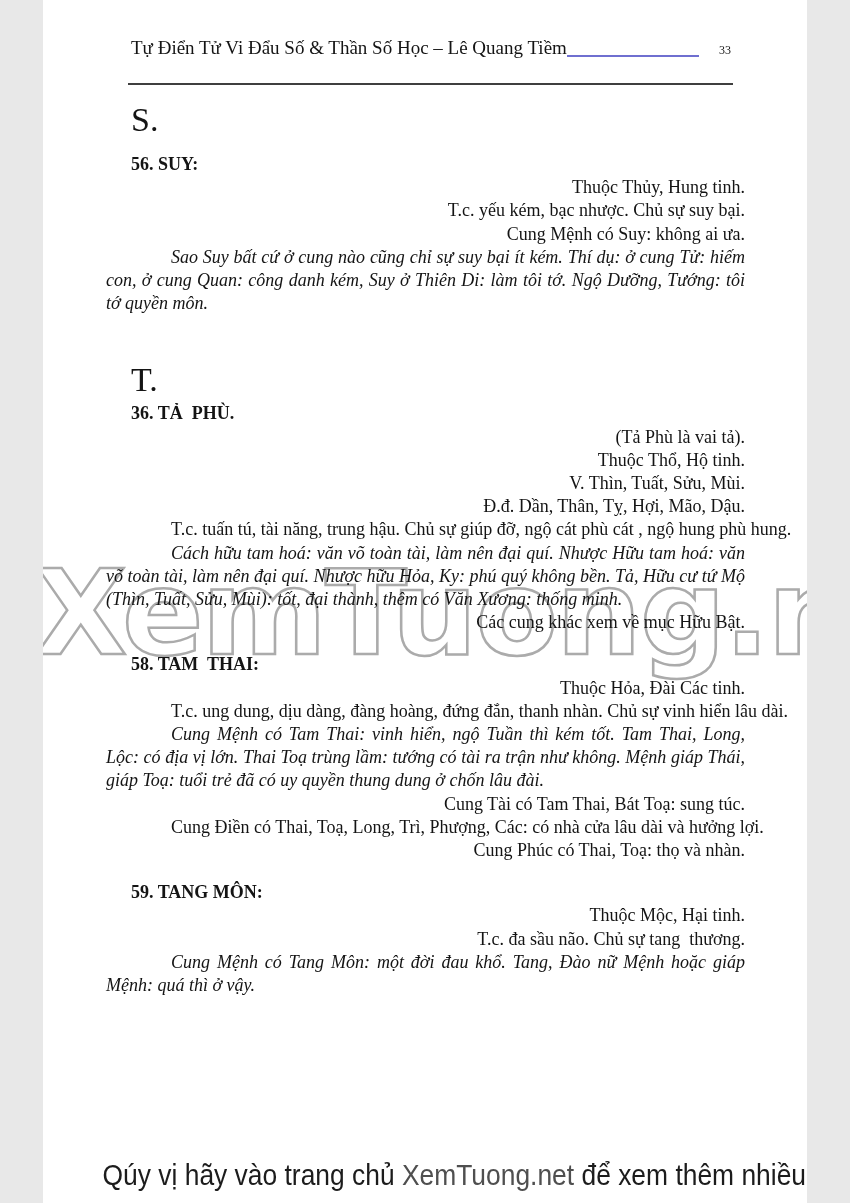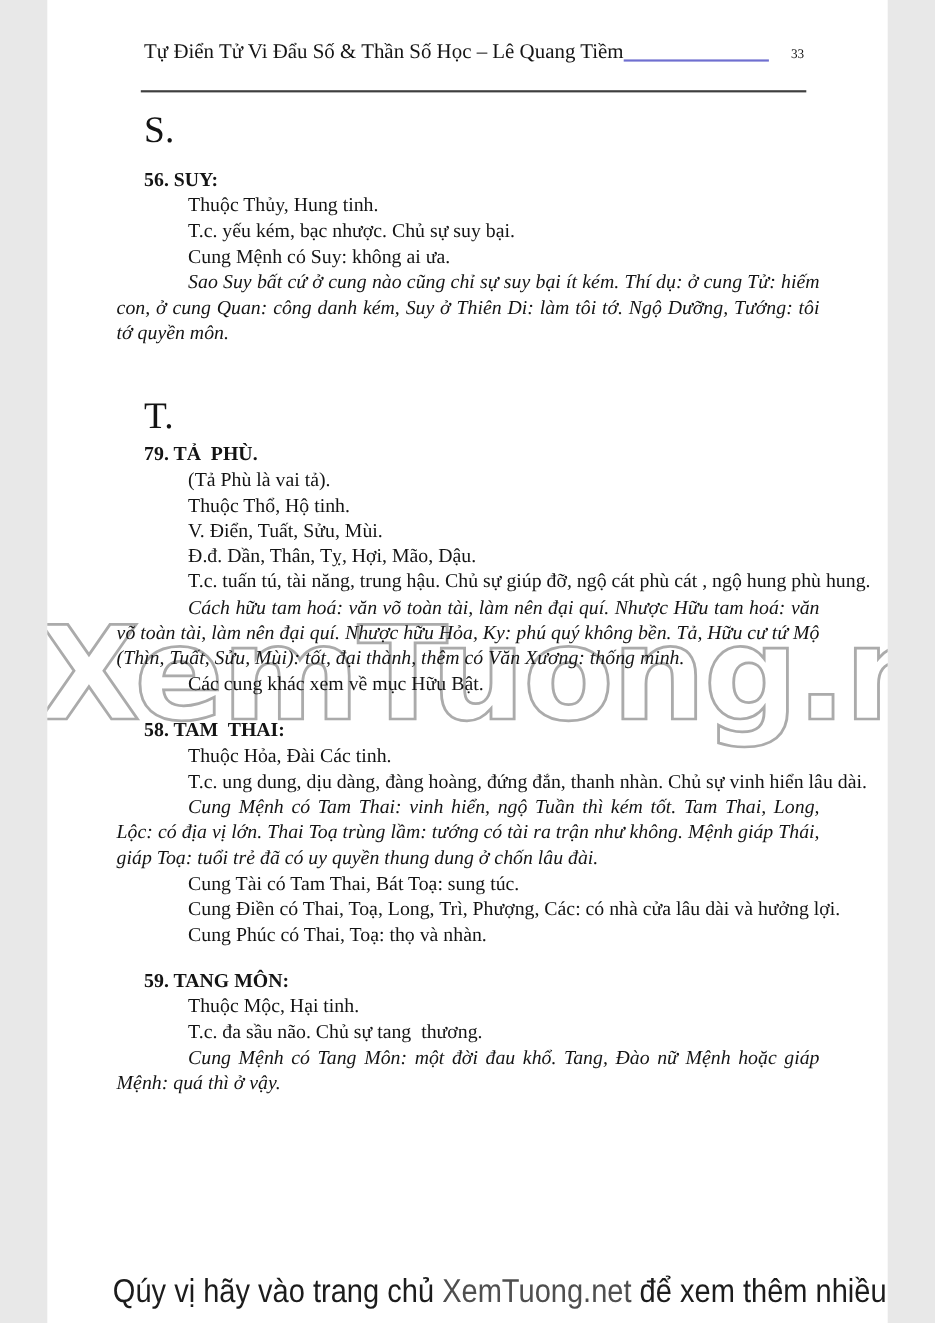--- a/index.html
+++ b/index.html
@@ -62,21 +62,21 @@
   }
   .letter-heading.second{margin-top:45px;}
   .entry-title{
     font-weight:bold;
     padding-left:25px;
     margin-top:13px;
     white-space:pre;
   }
   .entry-title.tight{margin-top:2px;}
   .entry-title.gap{margin-top:19px;}
-  .line{padding-left:65px;white-space:pre;}
+  .line{padding-left:65px;white-space:pre;text-align:right;}
   .para{text-align:justify;text-indent:65px;font-style:italic;}
   
   .page-footer{
     position:absolute;
     left:0;bottom:10px;width:850px;
     text-align:center;
     z-index:2;
   }
   .footer-inner{
     display:inline-block;
@@ -110,24 +110,24 @@
     <div class="letter-heading">S.</div>
 
     <div class="entry-title">56. SUY:</div>
     <div class="line">Thuộc Thủy, Hung tinh.</div>
     <div class="line">T.c. yếu kém, bạc nhược. Chủ sự suy bại.</div>
     <div class="line">Cung Mệnh có Suy: không ai ưa.</div>
     <div class="para">Sao Suy bất cứ ở cung nào cũng chỉ sự suy bại ít kém. Thí dụ: ở cung Tử: hiếm con, ở cung Quan: công danh kém, Suy ở Thiên Di: làm tôi tớ. Ngộ Dưỡng, Tướng: tôi tớ quyền môn.</div>
 
     <div class="letter-heading second">T.</div>
 
-    <div class="entry-title tight">79. TẢ  PHÙ.</div>
+    <div class="entry-title tight">36. TẢ  PHÙ.</div>
     <div class="line">(Tả Phù là vai tả).</div>
     <div class="line">Thuộc Thổ, Hộ tinh.</div>
-    <div class="line">V. Điển, Tuất, Sửu, Mùi.</div>
+    <div class="line">V. Thìn, Tuất, Sửu, Mùi.</div>
     <div class="line">Đ.đ. Dần, Thân, Tỵ, Hợi, Mão, Dậu.</div>
     <div class="line">T.c. tuấn tú, tài năng, trung hậu. Chủ sự giúp đỡ, ngộ cát phù cát , ngộ hung phù hung.</div>
     <div class="para">Cách hữu tam hoá: văn võ toàn tài, làm nên đại quí. Nhược Hữu tam hoá: văn võ toàn tài, làm nên đại quí. Nhược hữu Hỏa, Ky: phú quý không bền. Tả, Hữu cư tứ Mộ (Thìn, Tuất, Sửu, Mùi): tốt, đại thành, thêm có Văn Xương: thống minh.</div>
     <div class="line">Các cung khác xem về mục Hữu Bật.</div>
 
     <div class="entry-title gap">58. TAM  THAI:</div>
     <div class="line">Thuộc Hỏa, Đài Các tinh.</div>
     <div class="line">T.c. ung dung, dịu dàng, đàng hoàng, đứng đắn, thanh nhàn. Chủ sự vinh hiển lâu dài.</div>
     <div class="para">Cung Mệnh có Tam Thai: vinh hiển, ngộ Tuần thì kém tốt. Tam Thai, Long, Lộc: có địa vị lớn. Thai Toạ trùng lầm: tướng có tài ra trận như không. Mệnh giáp Thái, giáp Toạ: tuổi trẻ đã có uy quyền thung dung ở chốn lâu đài.</div>
     <div class="line">Cung Tài có Tam Thai, Bát Toạ: sung túc.</div>

